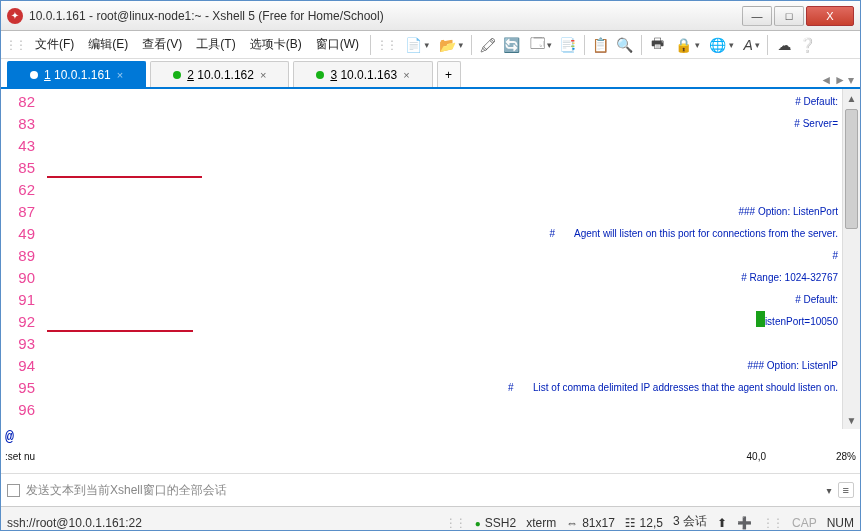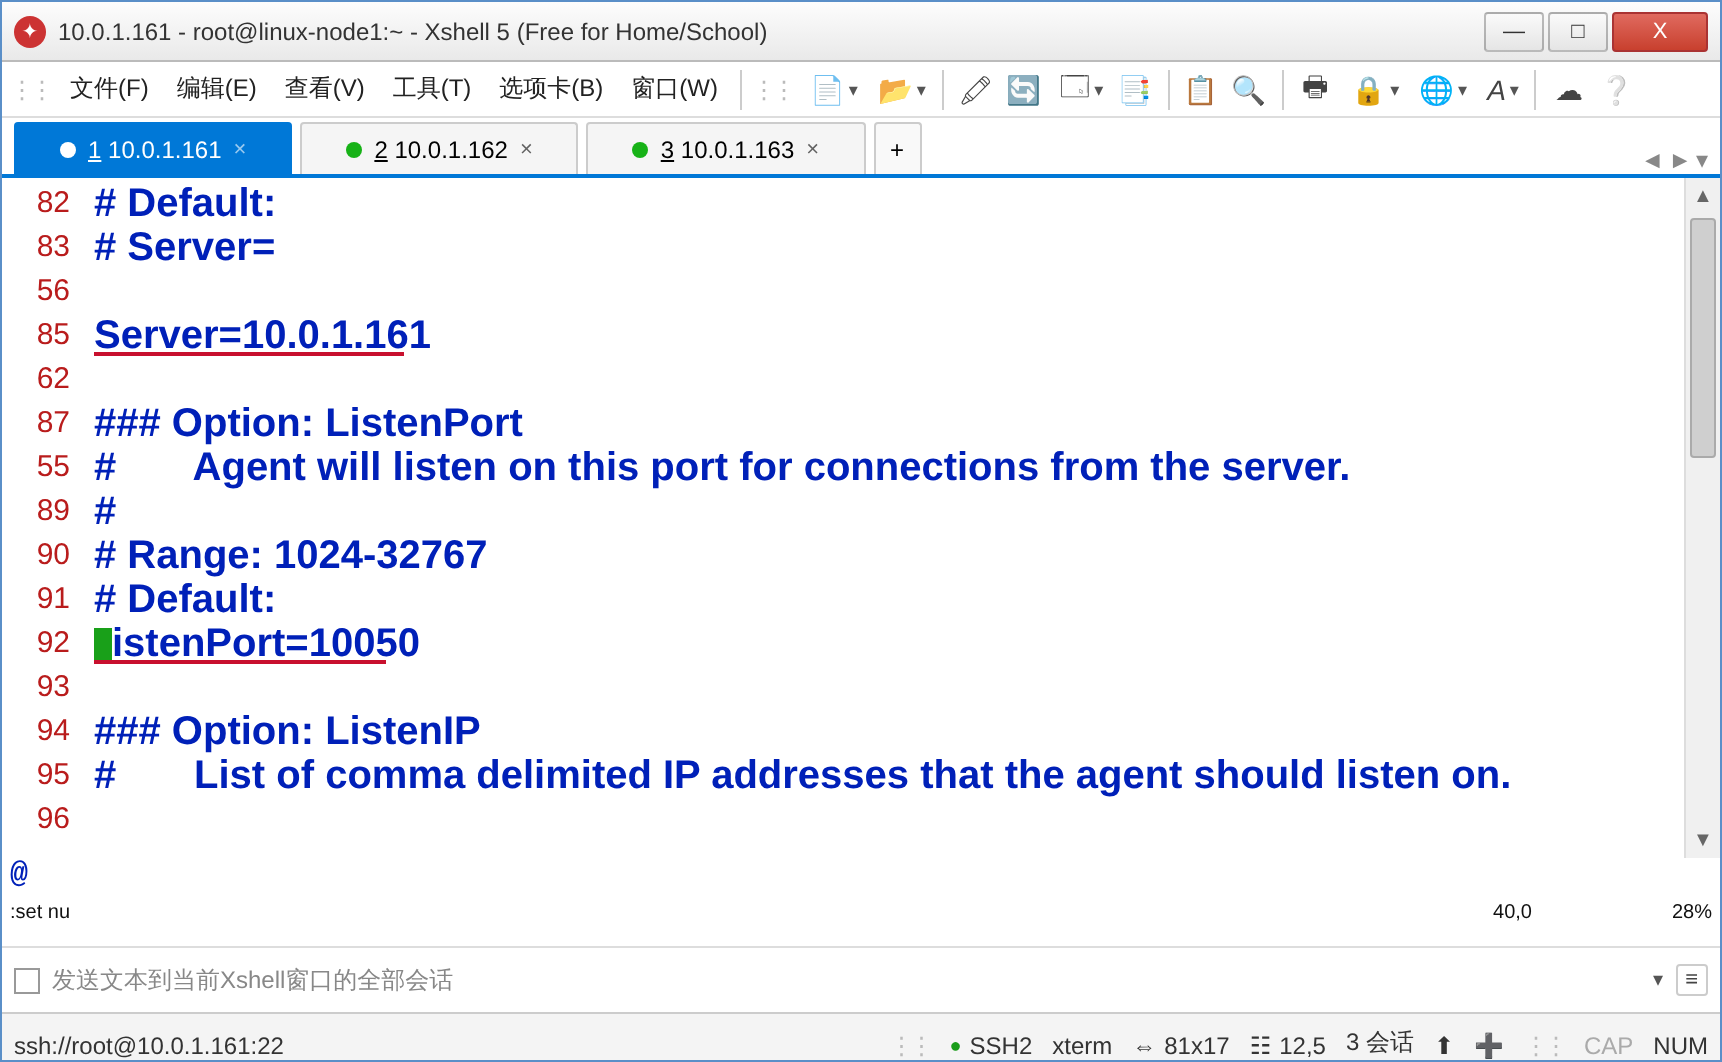--- a/index.html
+++ b/index.html
@@ -19,23 +19,23 @@
 .tbtn.dd { width:auto; padding:0 2px 0 4px; }
 .tabbar { height:30px; background:#fff; border-bottom:2px solid #0078d7; display:flex; align-items:flex-end; padding:0 6px; font-size:12px; }
 .tab { height:26px; border:1px solid #ccc; border-bottom:none; background:#f5f5f5; display:flex; align-items:center; padding:0 22px; margin-right:4px; border-radius:2px 2px 0 0; gap:6px; }
 .tab.active { background:#0078d7; color:#fff; border-color:#0078d7; }
 .tab .x { color:inherit; opacity:.6; font-size:11px; }
 .dot { width:8px; height:8px; border-radius:50%; background:#17b217; display:inline-block; }
 .tab.active .dot { background:#fff; }
 .tab.add { width:24px; padding:0; justify-content:center; background:#f9f9f9; }
 .tabnav { margin-left:auto; display:flex; gap:2px; color:#888; }
 .editor { flex:1; display:flex; overflow:hidden; border-top:2px solid #0078d7; margin-top:-2px; }
-.gutter { width:42px; text-align:right; padding:2px 8px 2px 0; font-family:"Courier New",monospace; font-size:15px; color:#b91c1c; user-select:none; }
+.gutter { width:42px; text-align:right; padding:2px 8px 2px 0; font-family:"Courier New",monospace; font-size:15px; color:#ec4899; user-select:none; }
 .gutter div { height:22px; line-height:22px; }
-.code { flex:1; padding:2px 4px; font-family:"Courier New",monospace; font-size:20px; font-weight:bold; color:#0020b8; position:relative; }
+.code { flex:1; padding:2px 4px; font-family:"Courier New",monospace; font-size:10px; font-weight:normal; color:#0020b8; position:relative;text-align:right; }
 .code .ln { height:22px; line-height:22px; white-space:pre; position:relative; }
 .underline-red { position:absolute; left:0; bottom:1px; height:2px; background:#c8102e; }
 .cursorblk { display:inline-block; width:9px; height:16px; background:#19a019; vertical-align:-2px; }
 .scroll { width:18px; background:#f0f0f0; border-left:1px solid #ddd; position:relative; }
 .scroll .up,.scroll .dn{position:absolute;left:0;width:100%;height:18px;display:flex;align-items:center;justify-content:center;font-size:10px;color:#666;background:#f0f0f0;}
 .scroll .up{top:0} .scroll .dn{bottom:0}
 .scroll .thumb{position:absolute;left:2px;right:2px;top:20px;height:120px;background:#cfcfcf;border:1px solid #aaa;border-radius:2px;}
 .vimat { height:22px; font-family:"Courier New",monospace; font-size:15px; color:#0020b8; font-weight:bold; padding:0 4px; }
 .cmdrow { height:22px; font-family:"Courier New",monospace; font-size:10px; color:#111; padding:0 4px; display:flex; }
 .cmdrow .l{flex:0 0 auto}.cmdrow .sp{flex:1}.cmdrow .r{white-space:pre}
@@ -116,39 +116,39 @@
     <span>◄</span>
     <span>►</span>
     <span>▾</span>
   </div>
 </div>
 
 <div class="editor">
   <div class="gutter">
     <div>82</div>
       <div>83</div>
-      <div>56</div>
+      <div>43</div>
       <div>85</div>
       <div>62</div>
       <div>87</div>
-      <div>55</div>
+      <div>49</div>
       <div>89</div>
       <div>90</div>
       <div>91</div>
       <div>92</div>
       <div>93</div>
       <div>94</div>
       <div>95</div>
       <div>96</div>
   </div>
   <div class="code">
     <div class="ln"># Default:</div>
     <div class="ln"># Server=</div>
     <div class="ln"></div>
-    <div class="ln"><span>Server=10.0.1.161</span><span class="underline-red" style="width:155px"></span></div>
+    <div class="ln"><span class="underline-red" style="width:155px"></span></div>
     <div class="ln"></div>
     <div class="ln">### Option: ListenPort</div>
     <div class="ln">#       Agent will listen on this port for connections from the server.</div>
     <div class="ln">#</div>
     <div class="ln"># Range: 1024-32767</div>
     <div class="ln"># Default:</div>
     <div class="ln"><span class="cursorblk"></span><span>istenPort=10050</span><span class="underline-red" style="width:146px"></span></div>
     <div class="ln"></div>
     <div class="ln">### Option: ListenIP</div>
     <div class="ln">#       List of comma delimited IP addresses that the agent should listen on.</div>

